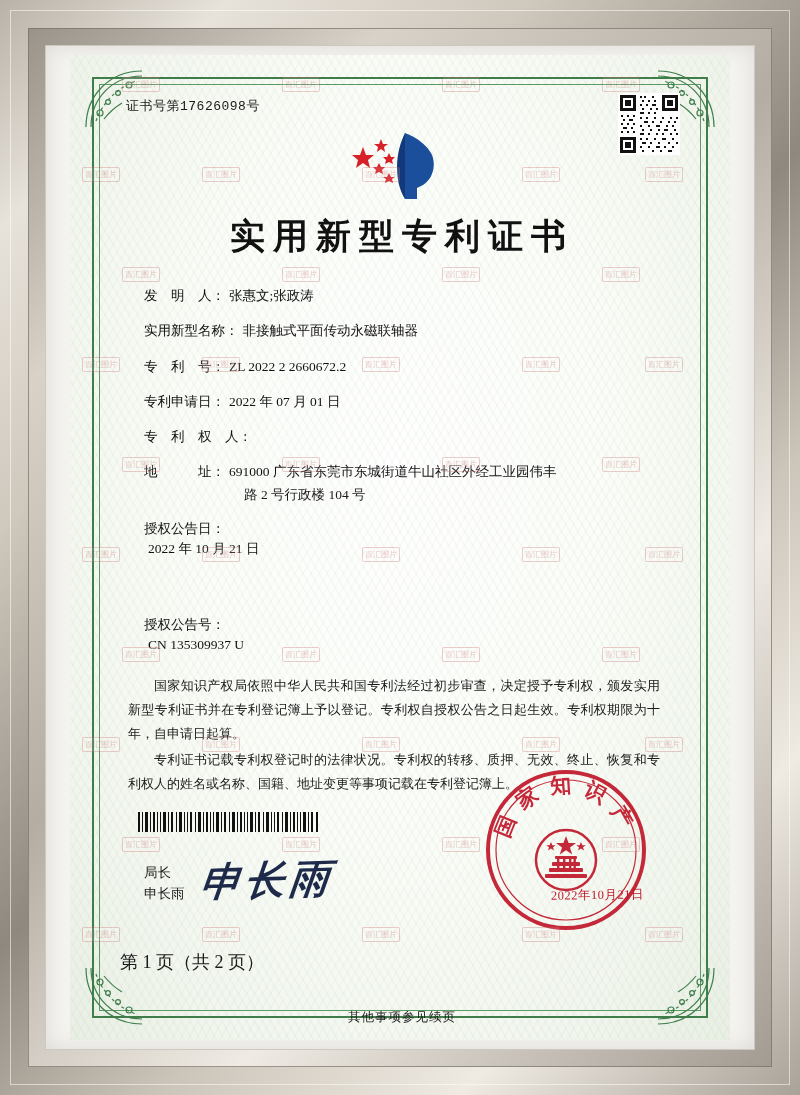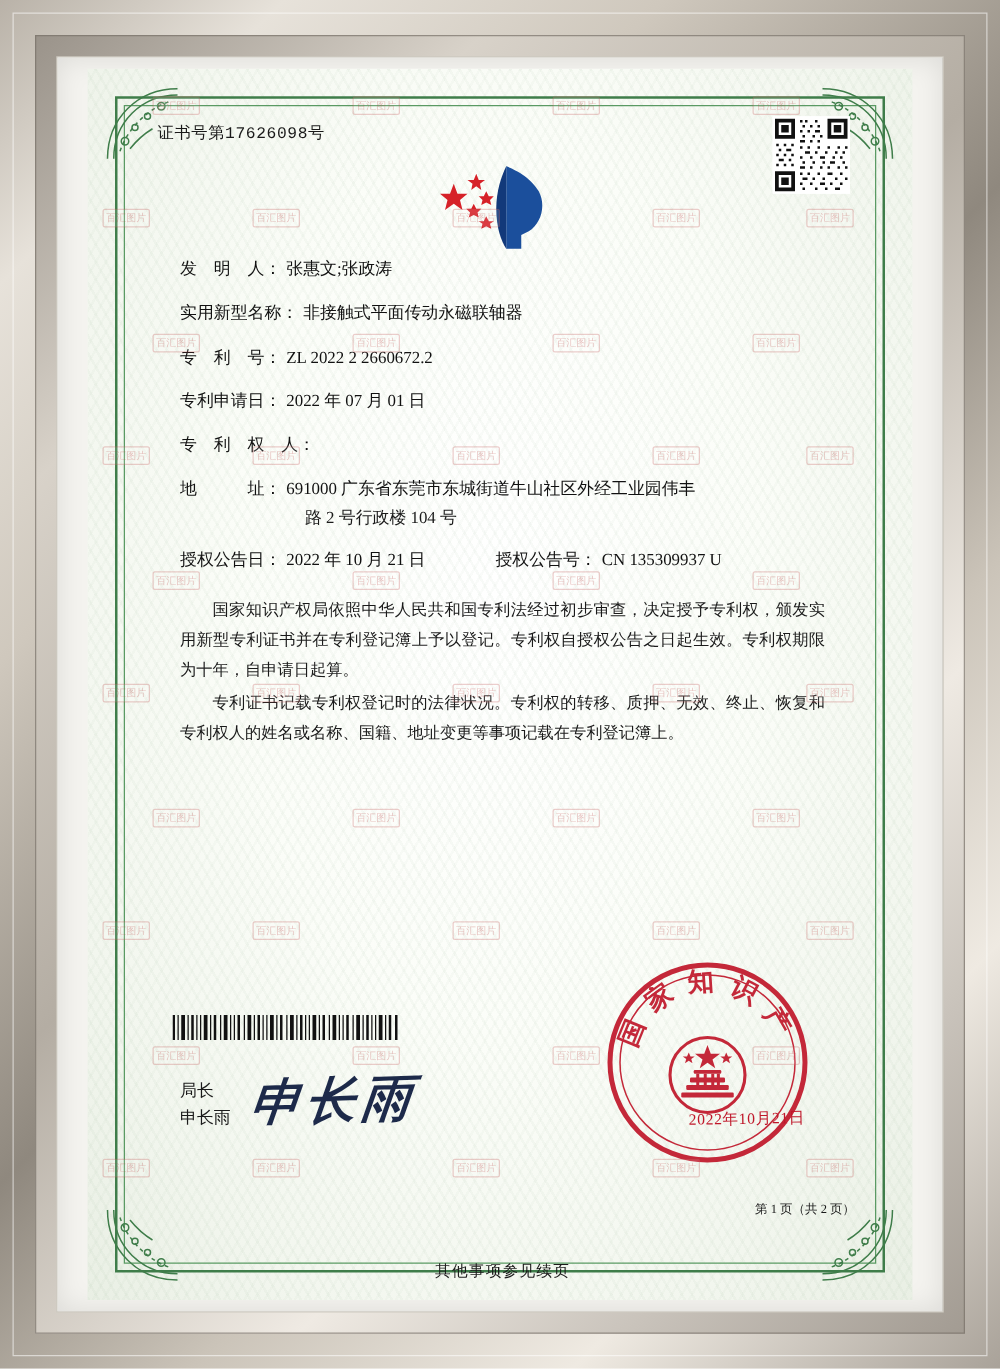--- a/index.html
+++ b/index.html
@@ -128,30 +128,30 @@
   }
   .flabel {
     flex: 0 0 auto;
     white-space: nowrap;
     color: #111;
   }
   .fval {
     margin-left: 4px;
     color: #111;
   }
-  .frow.two { justify-content: flex-start; }
+  .frow.two { justify-content: flex-start; flex-direction: column; }
   .spacer-col { flex: 0 0 56px; }
 
   .addr-line2 {
     margin: -12px 0 15px 124px;
     font-size: 13.5px;
   }
 
   .paras {
-    margin: 18px 24px 0 24px;
+    margin: 18px 24px 0 8px;
     font-size: 13px;
     line-height: 1.85;
     text-align: justify;
   }
   .paras p { margin: 0 0 2px; text-indent: 2em; }
 
   
   .barcode {
     position: absolute;
     left: 18px;
@@ -202,22 +202,22 @@
     font-size: 12.5px;
     letter-spacing: .5px;
     transform: rotate(-1deg);
     white-space: nowrap;
   }
 
   .page-no {
     position: absolute;
     left: 0; right: 0;
     bottom: 30px;
-    text-align: right;
-    font-size: 10px;
+    text-align: left;
+    font-size: 18px;
     margin-top: 16px;
   }
   .footnote {
     position: absolute;
     left: 0; right: 0;
     bottom: -22px;
     text-align: center;
     font-size: 12.5px;
     letter-spacing: 1px;
   }
@@ -404,20 +404,21 @@
           <g fill="#d62128">
             <polygon points="36,20 39,28 47,28 41,33 43,41 36,36 29,41 31,33 25,28 33,28"></polygon>
             <polygon points="54,12 56,17 61,17 57,20 58,25 54,22 50,25 51,20 47,17 52,17"></polygon>
             <polygon points="62,26 64,30 68,30 65,33 66,37 62,35 58,37 59,33 56,30 60,30"></polygon>
             <polygon points="52,36 54,40 58,40 55,43 56,47 52,45 48,47 49,43 46,40 50,40"></polygon>
             <polygon points="62,46 64,50 68,50 65,52 66,56 62,54 58,56 59,52 56,50 60,50"></polygon>
           </g>
         </svg>
       </div>
 
+      <div class="title">实用新型专利证书</div>
 
       <div class="fields">
         <div class="frow">
           <span class="flabel">发　明　人：</span>
           <span class="fval">张惠文;张政涛</span>
         </div>
         <div class="frow">
           <span class="flabel">实用新型名称：</span>
           <span class="fval">非接触式平面传动永磁联轴器</span>
         </div>

